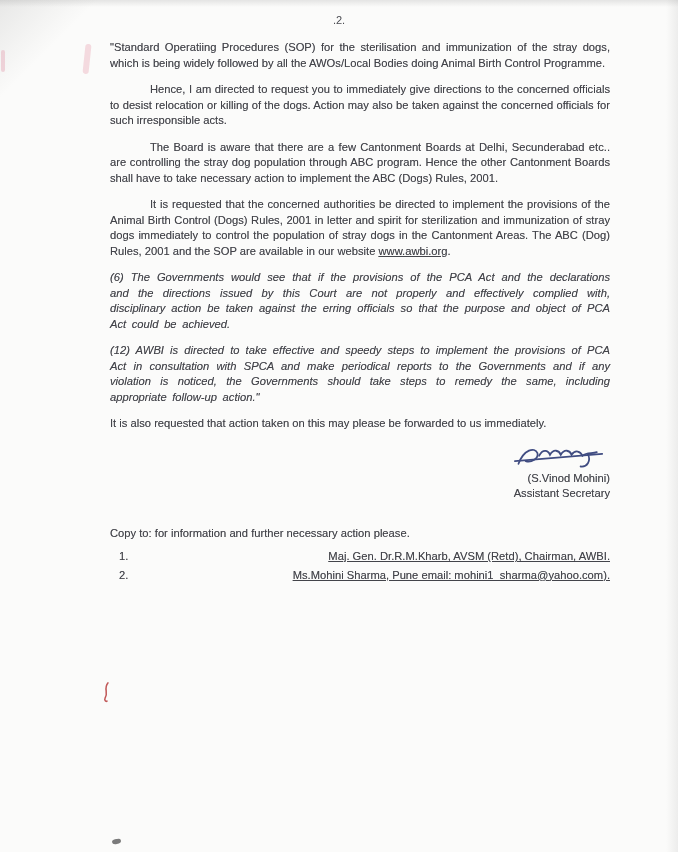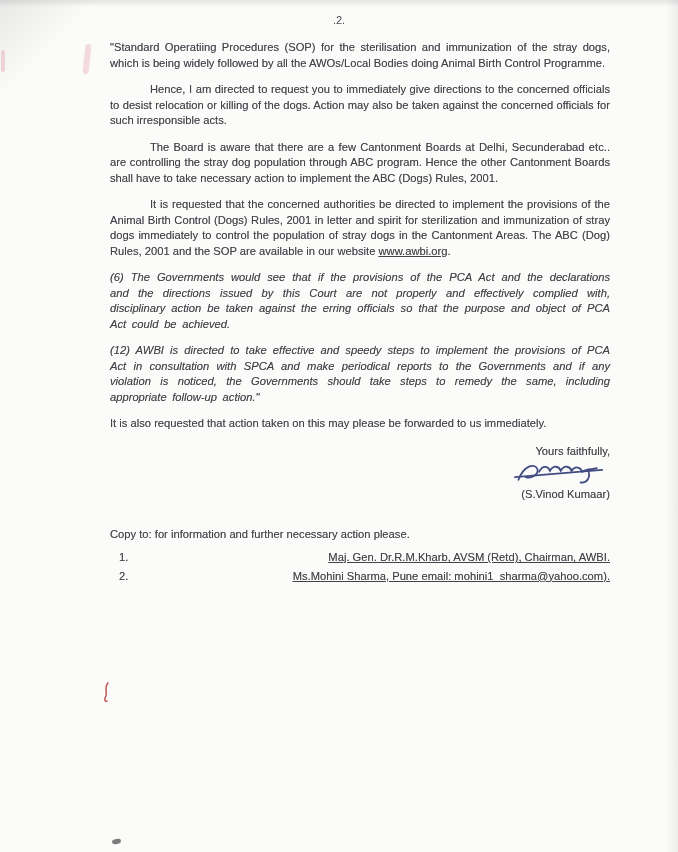--- a/index.html
+++ b/index.html
@@ -59,29 +59,29 @@
 
 
     <div>
       <p class="quote">(6) The Governments would see that if the provisions of the PCA Act and the declarations and the directions issued by this Court are not properly and effectively complied with, disciplinary action be taken against the erring officials so that the purpose and object of PCA Act could be achieved.</p>
       <p class="quote">(12) AWBI is directed to take effective and speedy steps to implement the provisions of PCA Act in consultation with SPCA and make periodical reports to the Governments and if any violation is noticed, the Governments should take steps to remedy the same, including appropriate follow-up action."</p>
     </div>
 
     <p>It is also requested that action taken on this may please be forwarded to us immediately.</p>
 
     <div class="closing">
-      <div class="line">Yours faithfully,</div>
       <svg class="sig" viewBox="0 0 110 30" fill="none" stroke="#2c3a75" stroke-width="2" stroke-linecap="round" opacity="0.9">
         <path d="M10 22 C16 6 28 3 31 10 C33 16 24 21 18 19"></path>
         <path d="M33 13 C37 5 43 7 45 12 C49 5 55 7 57 12 C61 5 67 7 69 12 C73 6 79 8 81 13"></path>
         <path d="M81 13 C86 9 92 11 97 9"></path>
         <path d="M87 11 C91 19 86 26 79 25"></path>
         <path d="M6 19 L103 11"></path>
       </svg>
-      <div class="line">(S.Vinod Kumaar)</div>
+      <div class="line">(S.Vinod Mohini)</div>
+      <div class="line">Assistant Secretary</div>
     </div>
 
     <div class="copyto">
       <div class="cc-label">Copy to: for information and further necessary action please.</div>
       <div class="cc-row">
         <span class="cc-num">1.</span>
         <span class="cc-text">Maj. Gen. Dr.R.M.Kharb, AVSM (Retd), Chairman, AWBI.</span>
       </div>
       <div class="cc-row">
         <span class="cc-num">2.</span>

